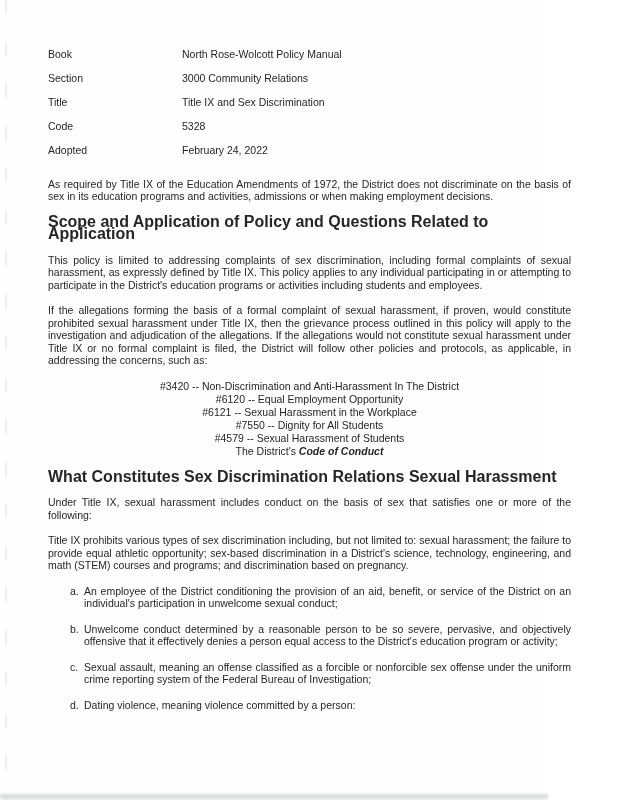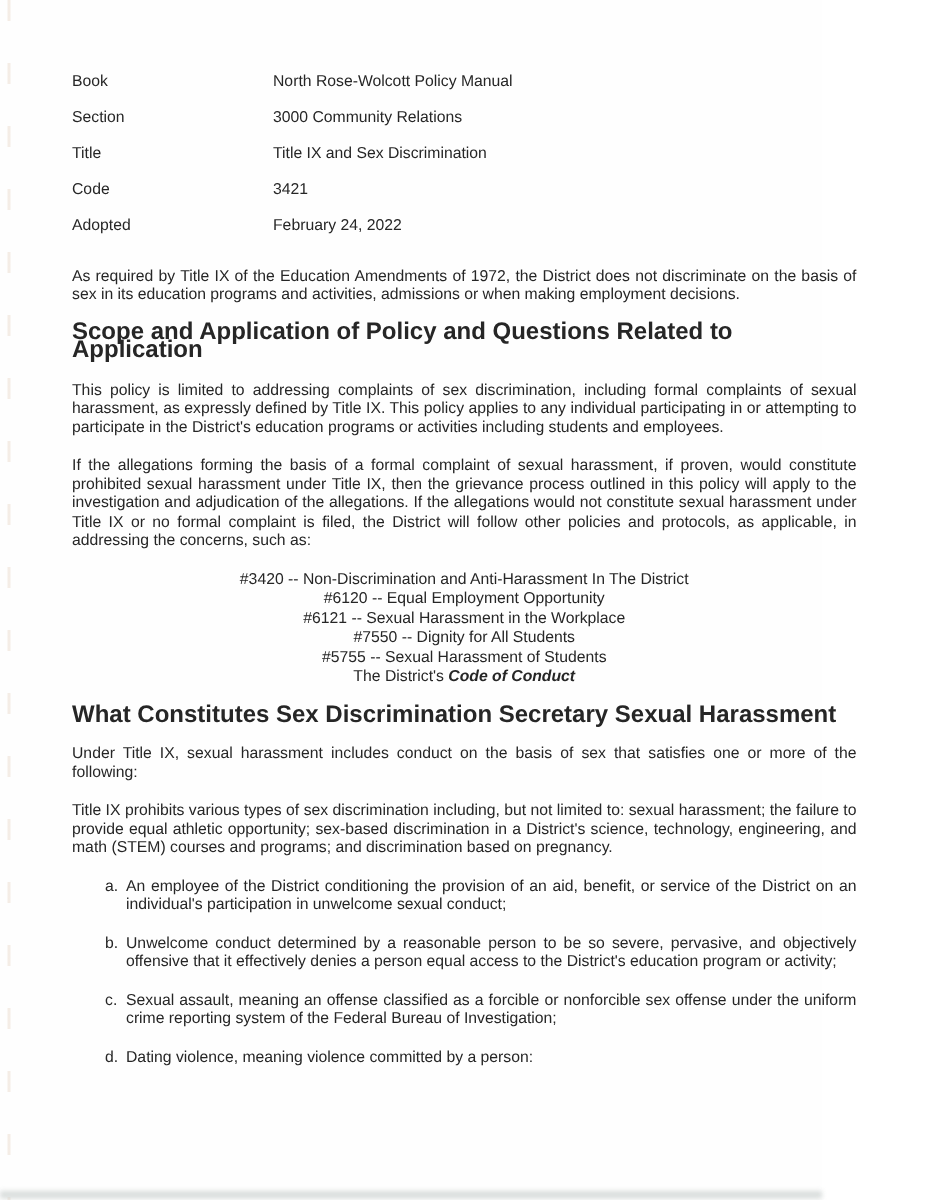--- a/index.html
+++ b/index.html
@@ -89,21 +89,21 @@
       <div class="meta-row">
         <span class="meta-label">Section</span>
         <span class="meta-value">3000 Community Relations</span>
       </div>
       <div class="meta-row">
         <span class="meta-label">Title</span>
         <span class="meta-value">Title IX and Sex Discrimination</span>
       </div>
       <div class="meta-row">
         <span class="meta-label">Code</span>
-        <span class="meta-value">3421</span>
+        <span class="meta-value">5328</span>
       </div>
       <div class="meta-row">
         <span class="meta-label">Adopted</span>
         <span class="meta-value">February 24, 2022</span>
       </div>
     </div>
 
 
     <p class="para">As required by Title IX of the Education Amendments of 1972, the District does not discriminate on the basis of sex in its education programs and activities, admissions or when making employment decisions.</p>
 
@@ -111,26 +111,26 @@
 
     <p class="para">This policy is limited to addressing complaints of sex discrimination, including formal complaints of sexual harassment, as expressly defined by Title IX. This policy applies to any individual participating in or attempting to participate in the District's education programs or activities including students and employees.</p>
 
     <p class="para">If the allegations forming the basis of a formal complaint of sexual harassment, if proven, would constitute prohibited sexual harassment under Title IX, then the grievance process outlined in this policy will apply to the investigation and adjudication of the allegations. If the allegations would not constitute sexual harassment under Title IX or no formal complaint is filed, the District will follow other policies and protocols, as applicable, in addressing the concerns, such as:</p>
 
     <div class="refs">
       <div>#3420 -- Non-Discrimination and Anti-Harassment In The District</div>
       <div>#6120 -- Equal Employment Opportunity</div>
       <div>#6121 -- Sexual Harassment in the Workplace</div>
       <div>#7550 -- Dignity for All Students</div>
-      <div>#5755 -- Sexual Harassment of Students</div>
+      <div>#4579 -- Sexual Harassment of Students</div>
       <div><span>The District's </span><em class="coc">Code of Conduct</em></div>
     </div>
 
 
-    <h3 class="sec-head">What Constitutes Sex Discrimination Secretary Sexual Harassment</h3>
+    <h3 class="sec-head">What Constitutes Sex Discrimination Relations Sexual Harassment</h3>
 
     <p class="para">Under Title IX, sexual harassment includes conduct on the basis of sex that satisfies one or more of the following:</p>
 
     <p class="para">Title IX prohibits various types of sex discrimination including, but not limited to:  sexual harassment; the failure to provide equal athletic opportunity; sex-based discrimination in a District's science, technology, engineering, and math (STEM) courses and programs; and discrimination based on pregnancy.</p>
 
     <div class="letter-list">
       <div class="letter-item">
         <span class="marker">a.</span>
         <div class="li-text">An employee of the District conditioning the provision of an aid, benefit, or service of the District on an individual's participation in unwelcome sexual conduct;</div>
       </div>

